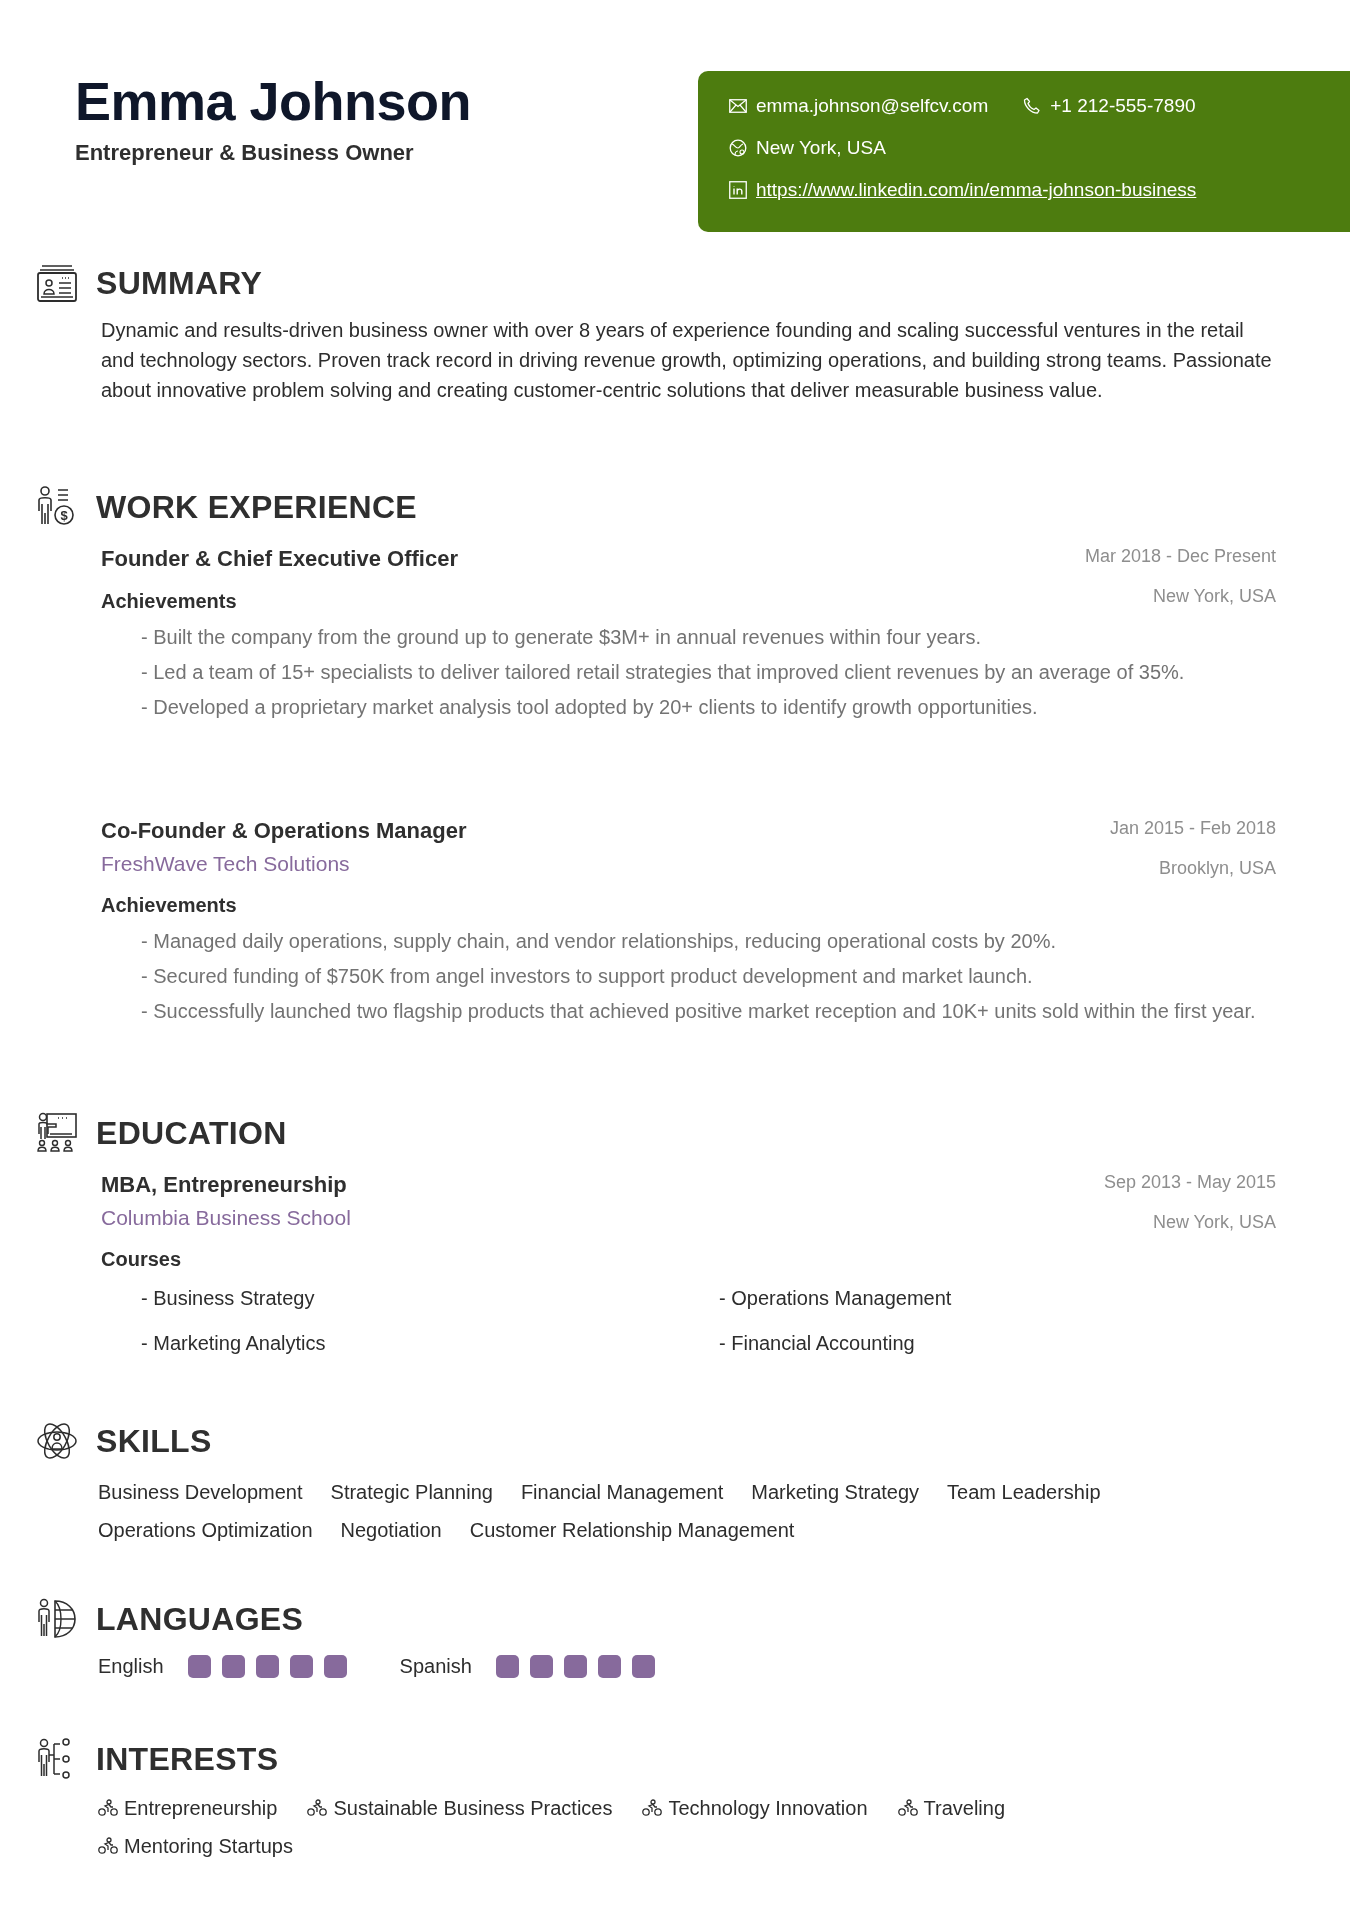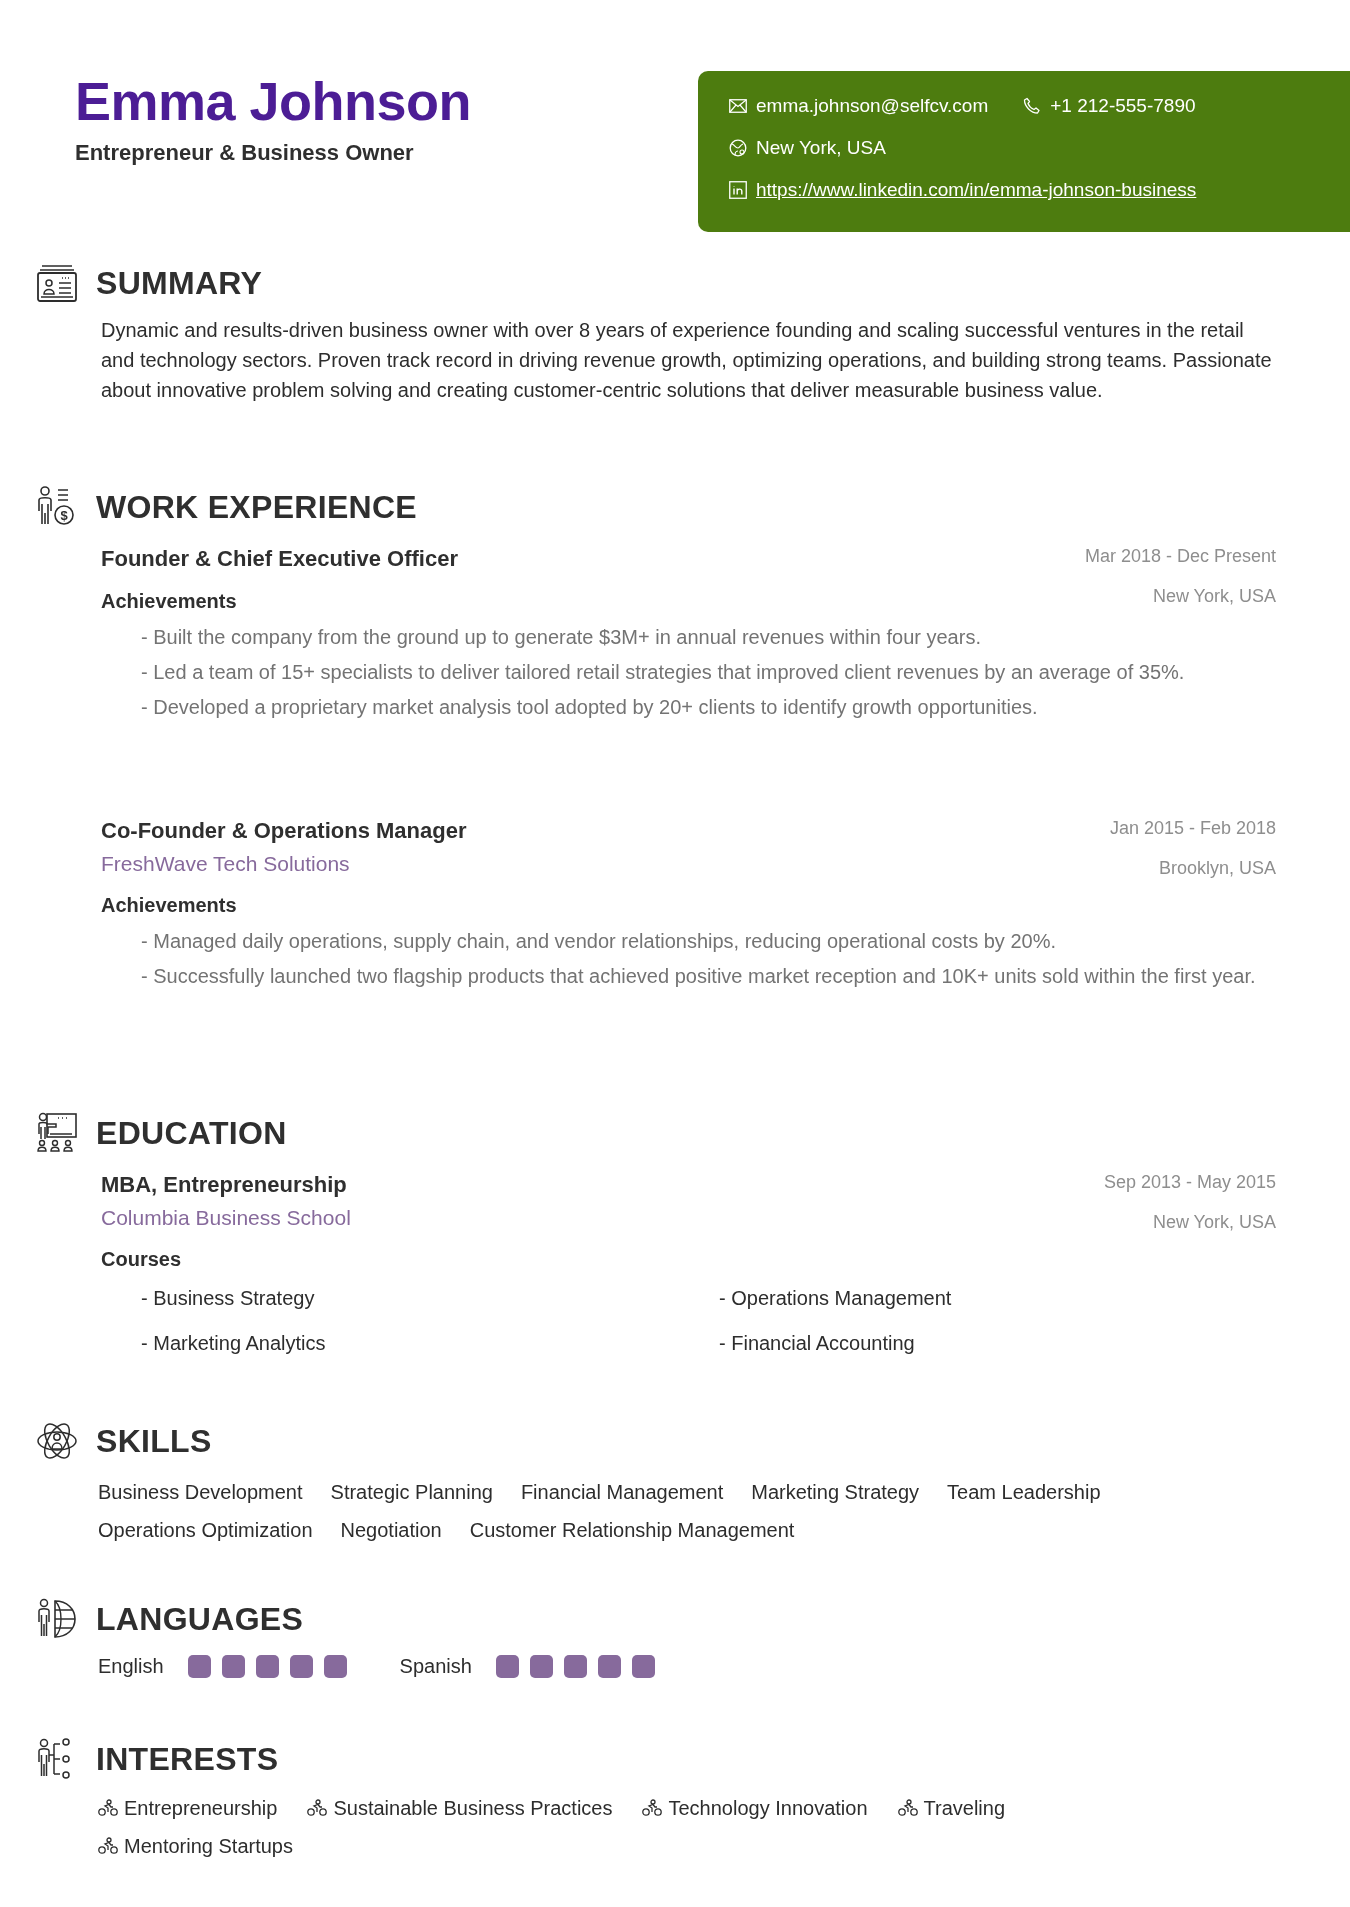--- a/index.html
+++ b/index.html
@@ -1,19 +1,19 @@
 <!DOCTYPE html>
 <html><head>
 <meta charset="utf-8">
 <style>
   * { box-sizing: border-box; margin: 0; padding: 0; }
   html, body { width: 1350px; height: 1907px; background: #ffffff; }
   body { font-family: "Liberation Sans", "DejaVu Sans", sans-serif; color: #2d2d2d; position: relative; overflow: hidden; }
 
-  .name { position: absolute; left: 75px; top: 70px; font-size: 54px; font-weight: 700; color: #4c1d95; letter-spacing: -0.5px; }
+  .name { position: absolute; left: 75px; top: 70px; font-size: 54px; font-weight: 700; color: #0f172a; letter-spacing: -0.5px; }
   .title { position: absolute; left: 75px; top: 140px; font-size: 22px; font-weight: 700; color: #2f2f2f; }
 
   .contact-card { position: absolute; left: 698px; top: 71px; width: 652px; height: 161px; background: #4d7c0f; border-radius: 10px 0 0 10px; color: #ffffff; }
   .contact-row { position: absolute; left: 30px; display: flex; align-items: center; font-size: 19px; color: #ffffff; }
   .contact-row .ic { width: 20px; height: 20px; margin-right: 8px; display: inline-flex; align-items: center; justify-content: center; }
   .contact-row a { color: #ffffff; text-decoration: underline; }
   .row1 { top: 24px; }
   .row2 { top: 66px; }
   .row3 { top: 108px; }
   .phone { margin-left: 34px; display: inline-flex; align-items: center; }
@@ -129,20 +129,21 @@
 </div>
 
 <div class="job" style="top:818px;">
   <div class="job-title">Co-Founder &amp; Operations Manager</div>
   <div class="job-company">FreshWave Tech Solutions</div>
   <div class="job-date">Jan 2015 - Feb 2018</div>
   <div class="job-loc">Brooklyn, USA</div>
   <div class="sub-label">Achievements</div>
   <ul class="bullets">
     <li>- Managed daily operations, supply chain, and vendor relationships, reducing operational costs by 20%.</li>
+    <li>- Secured funding of $750K from angel investors to support product development and market launch.</li>
     <li>- Successfully launched two flagship products that achieved positive market reception and 10K+ units sold within the first year.</li>
   </ul>
 </div>
 
 <div class="section-head" style="top:1112px;">
   <svg class="sicon" viewBox="0 0 42 42">
       <circle cx="7" cy="5" r="3.5" fill="none" stroke="#2d2d2d" stroke-width="1.5"></circle>
       <path d="M3 22 V12 C3 10 11 10 11 12 L20 12 V15 L12 15 V22 M5 15 V27 M9 15 V27" fill="none" stroke="#2d2d2d" stroke-width="1.5"></path>
       <rect x="11" y="2" width="29" height="23" fill="none" stroke="#2d2d2d" stroke-width="1.6"></rect>
       <path d="M22 6 H23 M26 6 H27 M30 6 H31 M14 22 H36" stroke="#2d2d2d" stroke-width="1.5"></path>

